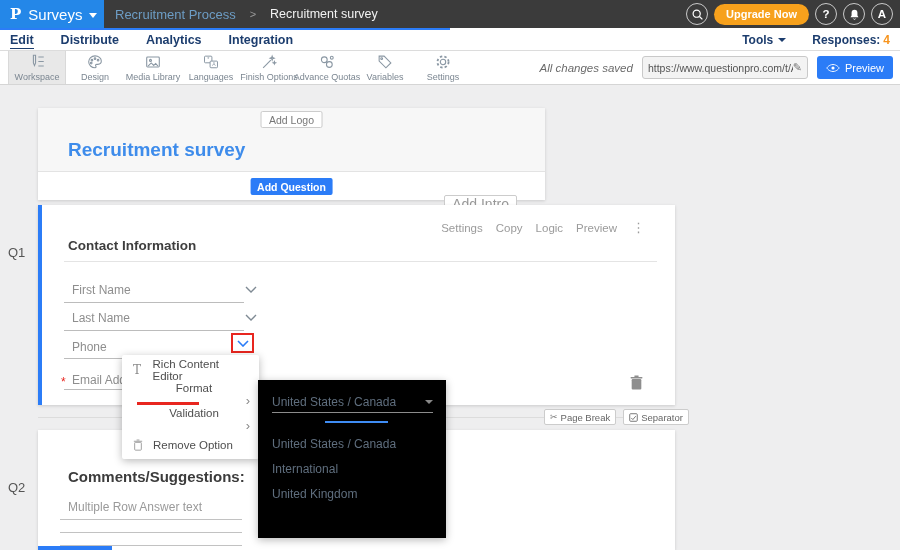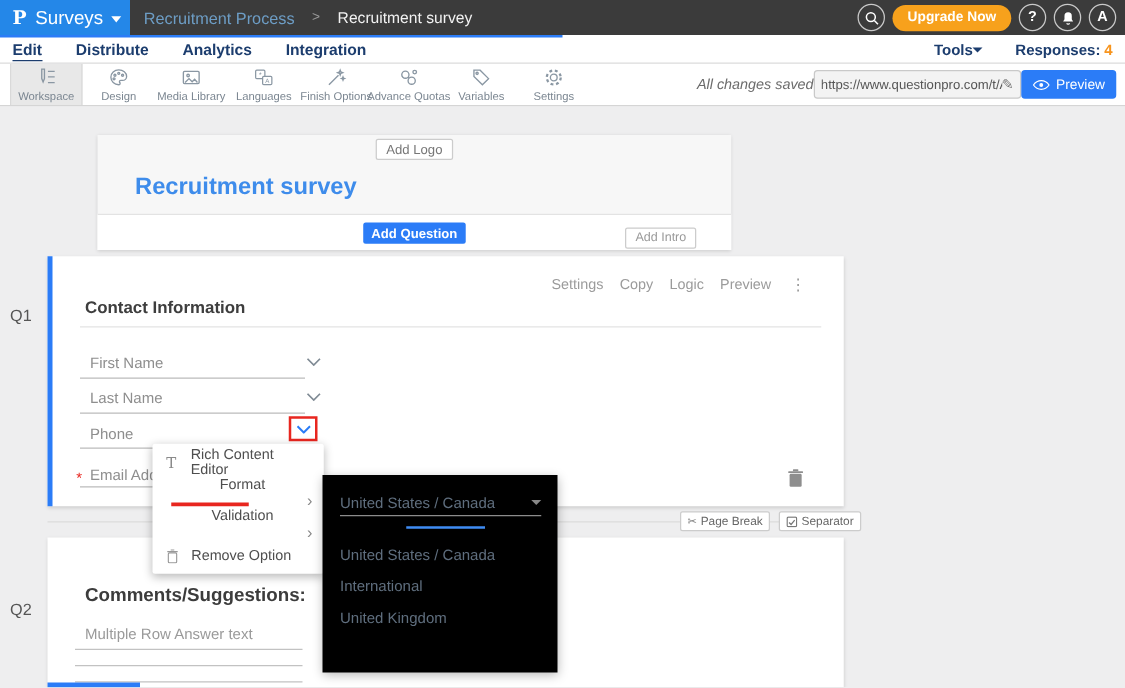--- a/index.html
+++ b/index.html
@@ -21,45 +21,45 @@
   .circle-btn { width:22px; height:22px; border:1.5px solid #c9c9c9; border-radius:50%; color:#fff; font-size:11.5px; font-weight:bold; display:flex; align-items:center; justify-content:center; cursor:pointer; background:transparent; }
   .upgrade-btn { height:21px; padding:0 12px; border-radius:11px; background:#f7a11c; color:#fff; font-size:11px; font-weight:bold; display:flex; align-items:center; cursor:pointer; border:none; }
 
   
   .blue-strip { position:absolute; left:0; top:28px; width:450px; height:2px; background:#2b7cf7; z-index:31; }
   .tabsbar { position:absolute; left:0; top:28px; width:900px; height:23px; background:#ffffff; border-bottom:1px solid #dcdcdc; z-index:29; }
   .tabs { position:absolute; left:10px; top:0; height:23px; display:flex; align-items:center; gap:27px; }
   .tab { font-size:12.5px; font-weight:600; color:#1c3d6e; cursor:pointer; }
   .tab.active .tab-label { border-bottom:1.5px solid #1c3d6e; padding-bottom:1px; }
   .tabs-right { position:absolute; right:10px; top:0; height:23px; display:flex; align-items:center; gap:26px; }
-  .tools { display:flex; align-items:center; font-size:12px; font-weight:600; color:#1c3d6e; cursor:pointer; }
+  .tools { display:flex; align-items:center; gap:5px; font-size:12px; font-weight:600; color:#1c3d6e; cursor:pointer; }
   .caret-down-navy { width:0; height:0; border-left:4px solid transparent; border-right:4px solid transparent; border-top:4px solid #1c3d6e; }
   .responses { font-size:12px; font-weight:600; color:#1c3d6e; }
   .responses .count { color:#f7941d; margin-left:3px; }
 
   
   .toolbar { position:absolute; left:0; top:51px; width:900px; height:34px; background:#fff; border-bottom:1px solid #d5d5d5; z-index:28; }
   .tools-left { position:absolute; left:8px; top:0; height:33px; display:flex; }
   .tool { width:58px; height:33px; display:flex; flex-direction:column; align-items:center; justify-content:center; gap:1px; cursor:pointer; }
   .tool.active { background:#e8e8e8; border-left:1px solid #d9d9d9; border-right:1px solid #d9d9d9; }
   .tool .tlabel { font-size:9px; color:#7b8691; white-space:nowrap; }
-  .toolbar-right { position:absolute; right:7px; top:5px; display:flex; align-items:center; }
+  .toolbar-right { position:absolute; right:7px; top:5px; display:flex; align-items:center; gap:9px; }
   .saved { font-style:italic; font-size:11.5px; color:#6b6b6b; }
   .url-box { width:166px; height:23px; background:#f3f3f3; border:1px solid #c9c9c9; border-radius:3px; display:flex; align-items:center; padding:0 5px; }
   .url-box input { flex:1; min-width:0; border:none; background:transparent; font-size:10.5px; color:#555; font-family:"Liberation Sans",sans-serif; outline:none; }
   .pencil { font-size:11px; color:#777; cursor:pointer; }
   .preview-btn { height:23px; padding:0 9px; background:#2b7cf7; border:none; border-radius:3px; color:#fff; font-size:11px; display:flex; align-items:center; gap:5px; cursor:pointer; }
 
   
-  .header-card { position:absolute; left:38px; top:108px; width:507px; height:92px; background:#f7f7f7; box-shadow:0 1px 3px rgba(0,0,0,.15);margin-left:40px; }
+  .header-card { position:absolute; left:38px; top:108px; width:507px; height:92px; background:#f7f7f7; box-shadow:0 1px 3px rgba(0,0,0,.15); }
   .add-logo { position:absolute; left:50%; transform:translateX(-50%); top:3px; height:17px; padding:0 8px; background:#fff; border:1px solid #ccc; border-radius:2px; font-size:10.5px; color:#777; display:flex; align-items:center; cursor:pointer; }
   .survey-title { position:absolute; left:30px; top:31px; font-size:19px; color:#3e8ceb; }
   .header-actions-row { position:absolute; left:0; right:0; bottom:0; height:29px; background:#fff; border-top:1px solid #e3e3e3; }
   .add-question { position:absolute; left:50%; transform:translateX(-50%); top:6px; height:17px; padding:0 7px; background:#2b7cf7; border:none; border-radius:2px; color:#fff; font-size:10.5px; font-weight:bold; display:flex; align-items:center; cursor:pointer; }
-  .add-intro { position:absolute; right:28px; top:10px; height:17px; padding:0 7px; background:#fff; border:1px solid #ccc; border-radius:2px; color:#999; font-size:10px; display:flex; align-items:center; cursor:pointer; }
+  .add-intro { position:absolute; right:28px; top:23px; height:17px; padding:0 7px; background:#fff; border:1px solid #ccc; border-radius:2px; color:#999; font-size:14px; display:flex; align-items:center; cursor:pointer; }
 
   
   .q-label { position:absolute; font-size:13px; color:#555; }
   .q1-card { position:absolute; left:38px; top:205px; width:637px; height:200px; background:#fff; border-left:4px solid #2b7cf7; box-shadow:0 1px 3px rgba(0,0,0,.15); }
   .q-actions { position:absolute; top:15px; right:30px; display:flex; align-items:center; gap:13px; font-size:11.5px; color:#9b9b9b; }
   .q-actions .dots { font-size:13px; color:#9b9b9b; margin-left:2px; cursor:pointer; }
   .q-actions span { cursor:pointer; }
   .q1-title { position:absolute; left:26px; top:33px; font-size:13.5px; font-weight:bold; color:#3e3e3e; }
   .q1-hr { position:absolute; left:22px; right:18px; top:56px; border-top:1px solid #e4e4e4; }
   .f-label { position:absolute; left:30px; font-size:12px; color:#8e8e8e; }

